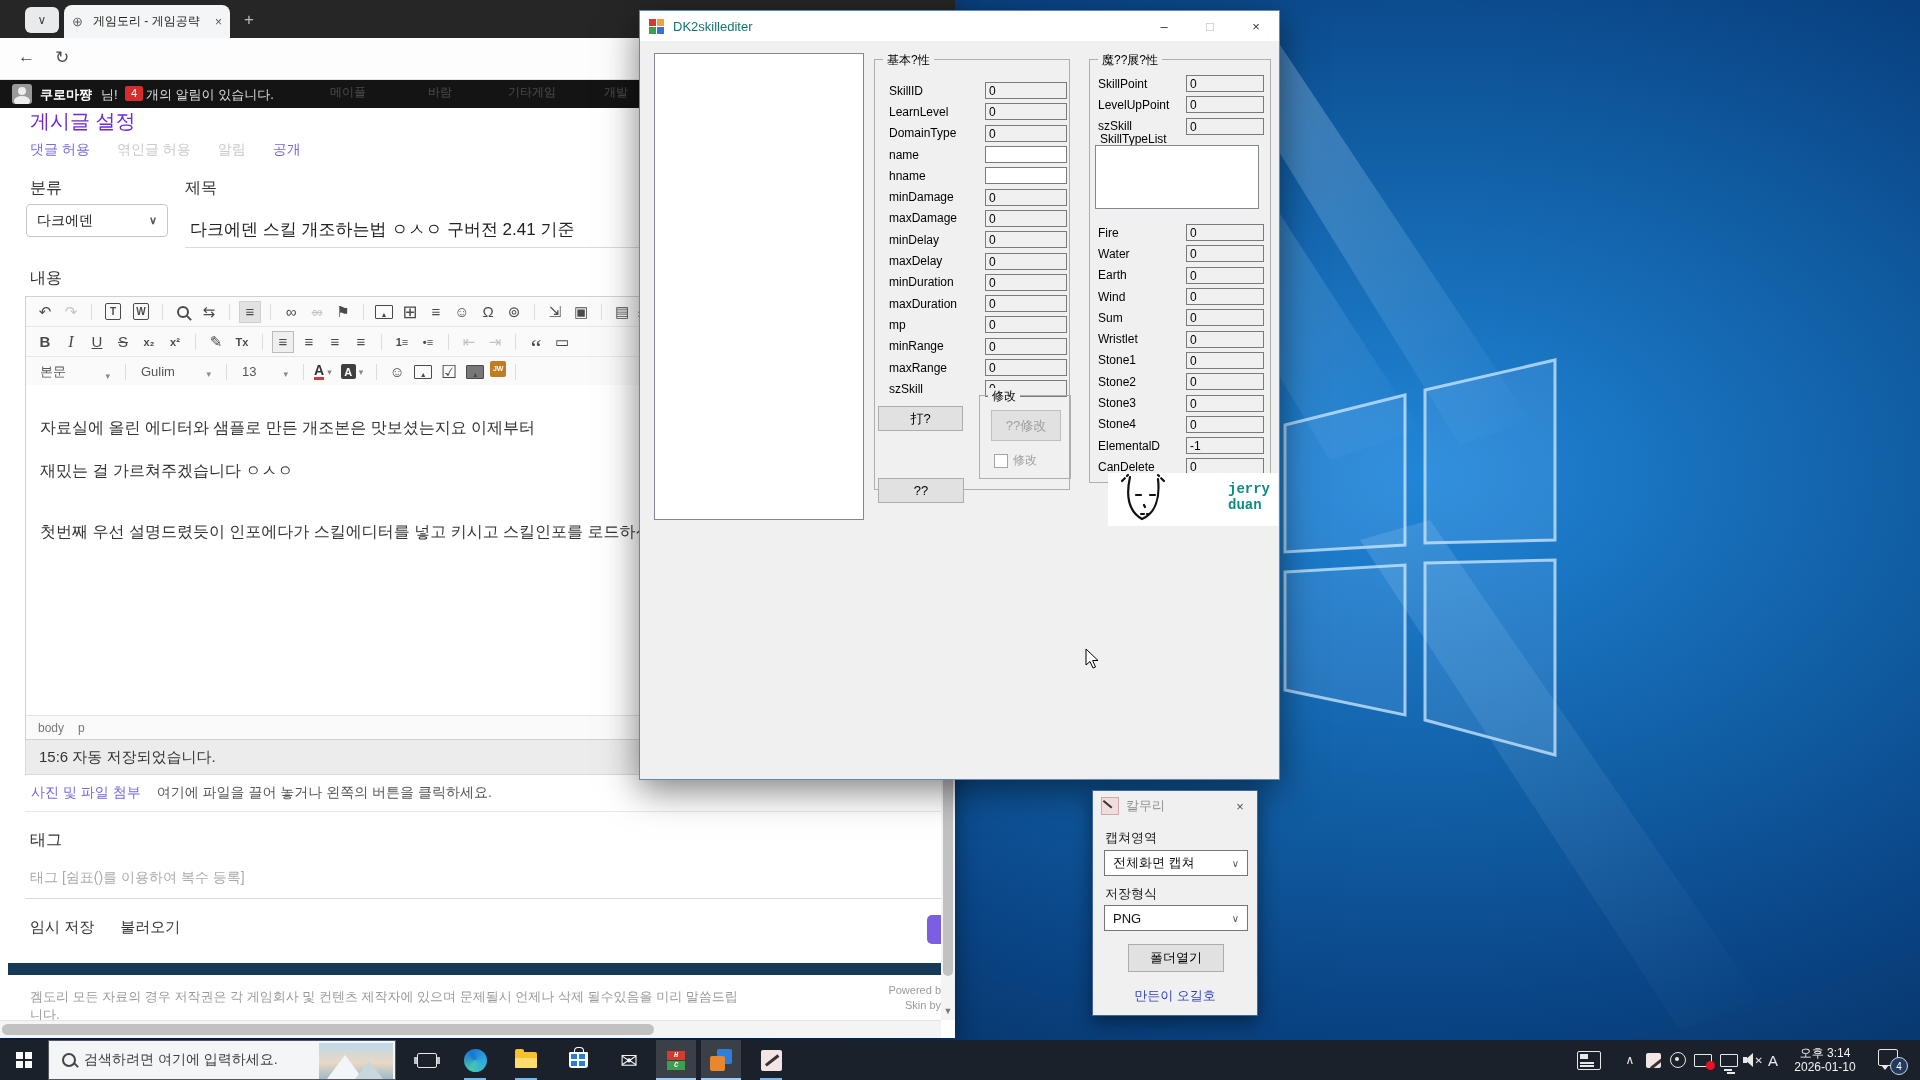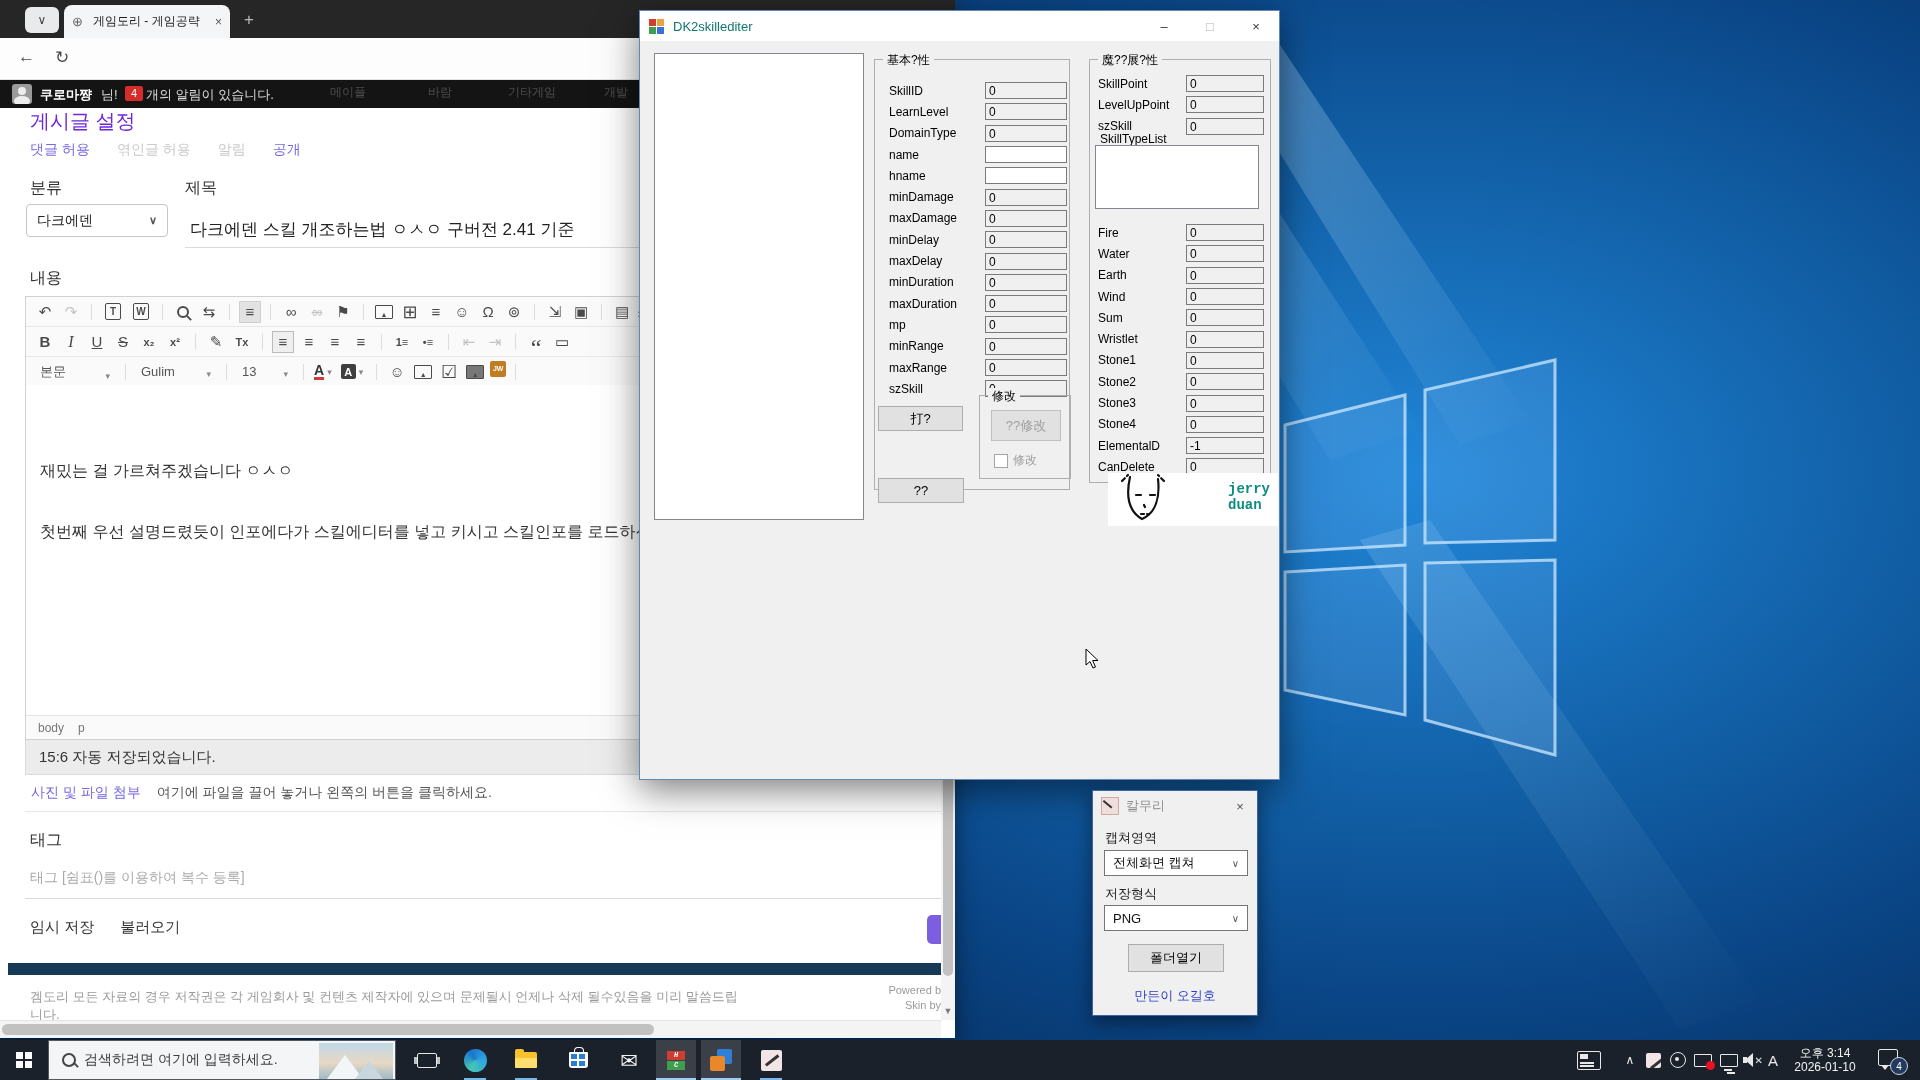--- a/index.html
+++ b/index.html
@@ -353,20 +353,21 @@
       <span style="display:flex">
         <span class="tbi">☺</span>
           <span class="tbi pic"></span>
           <span class="tbi big">☑</span>
           <span class="tbi pic pic2"></span>
           <span class="tbi jw">JW</span>
       </span>
       <span class="tbi sep"></span>
     </div>
     <div class="edcontent">
+      <span class="edl" style="top:33px">자료실에 올린 에디터와 샘플로 만든 개조본은 맛보셨는지요 이제부터</span>
         <span class="edl" style="top:76px">재밌는 걸 가르쳐주겠습니다 ㅇㅅㅇ</span>
         <span class="edl" style="top:137px">첫번째 우선 설명드렸듯이 인포에다가 스킬에디터를 넣고 키시고 스킬인포를 로드하신뒤 오른쪽 아래 버</span>
     </div>
     <div class="bcbar">
       <span class="bct">body</span>
         <span class="bct">p</span>
     </div>
   </div>
 
   <div class="autosave">

